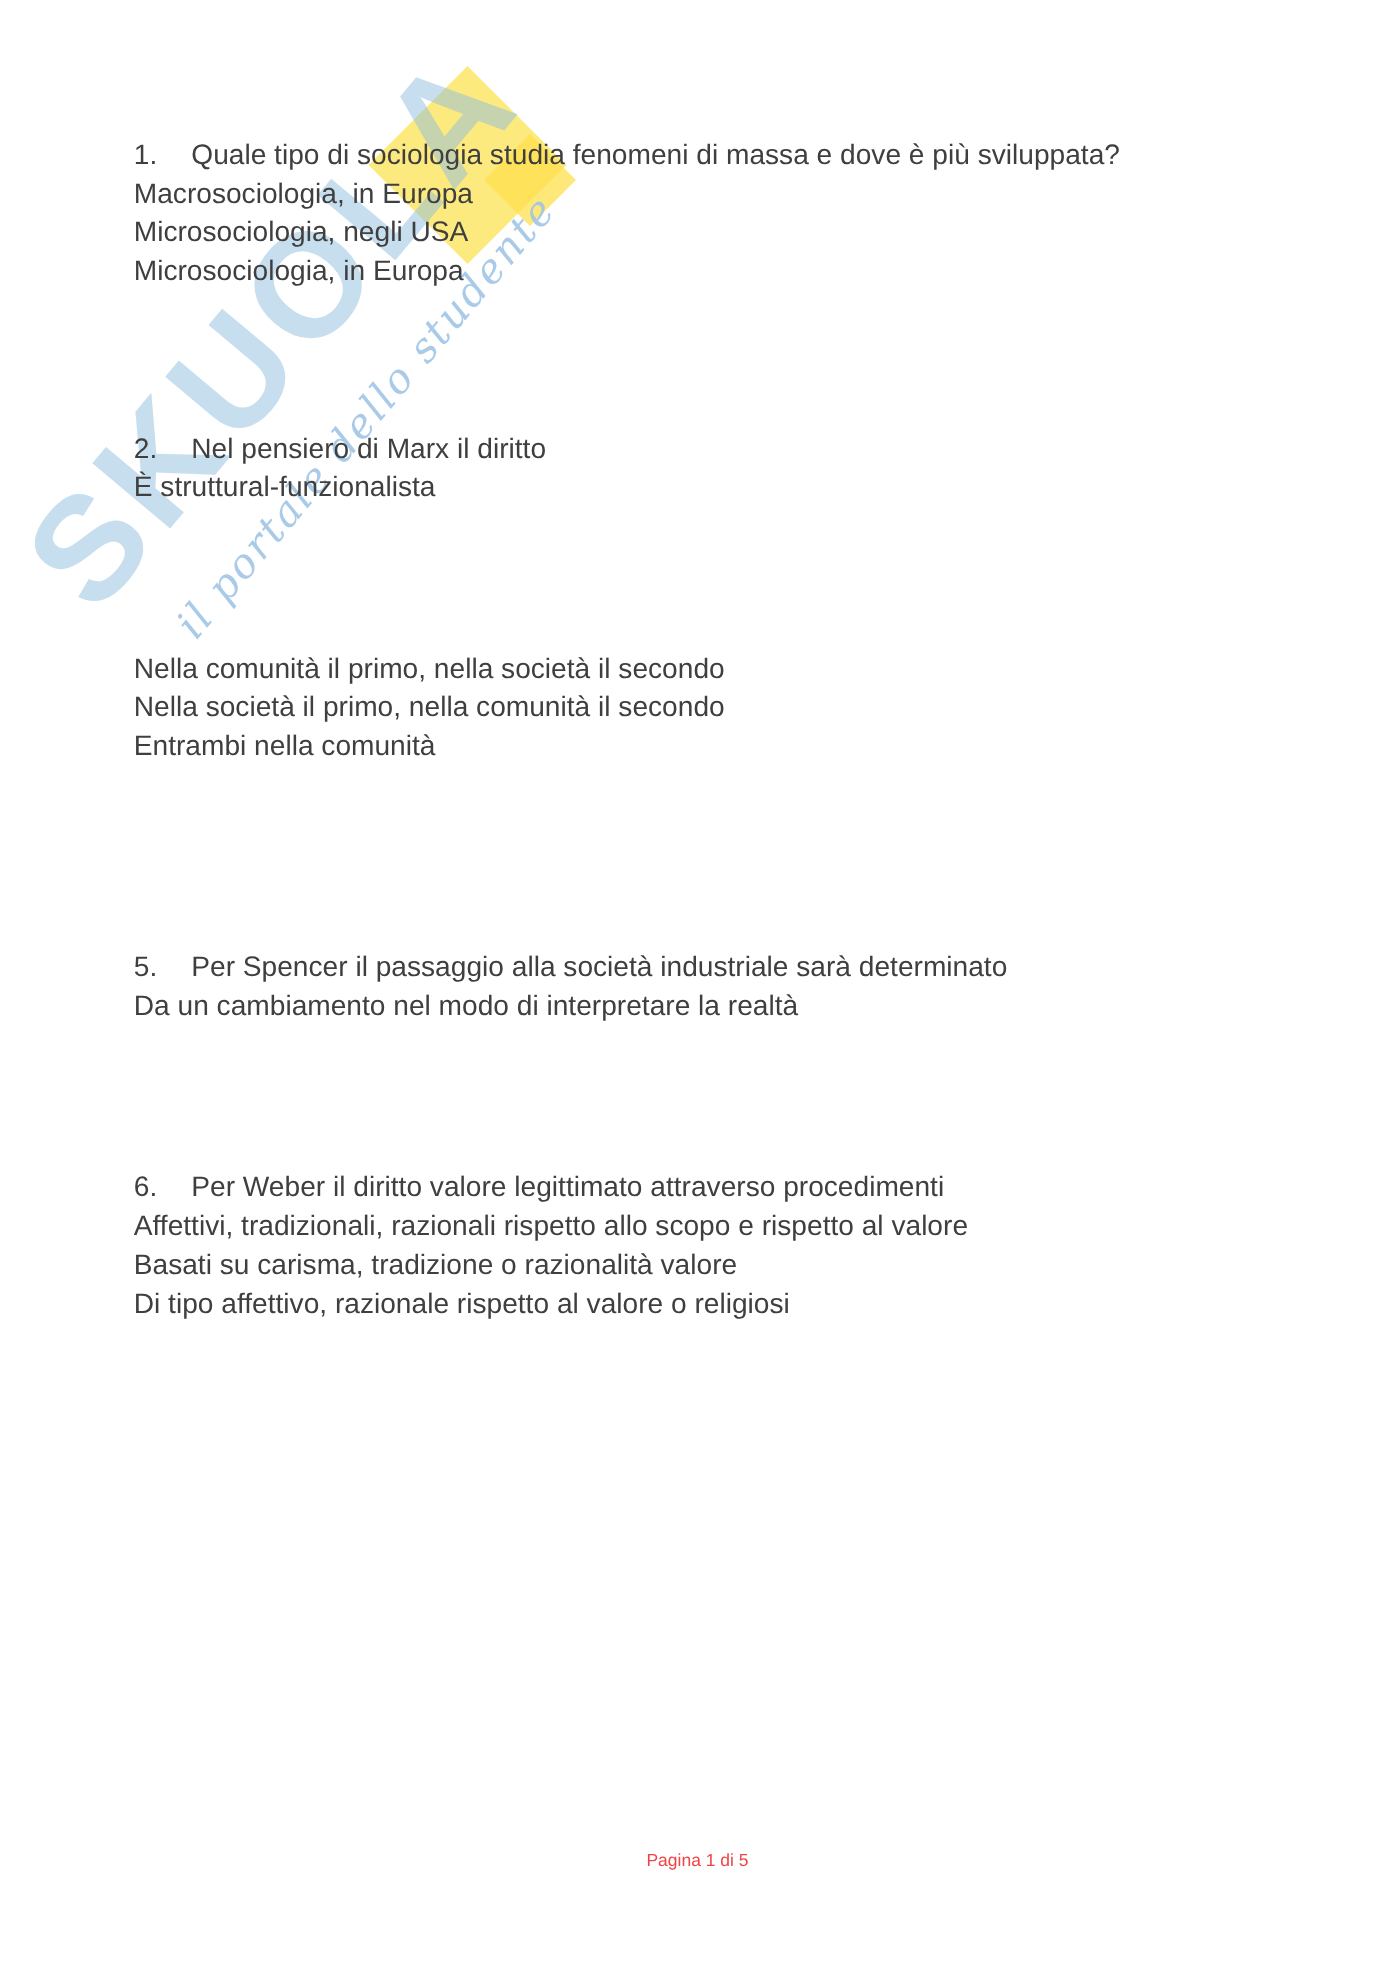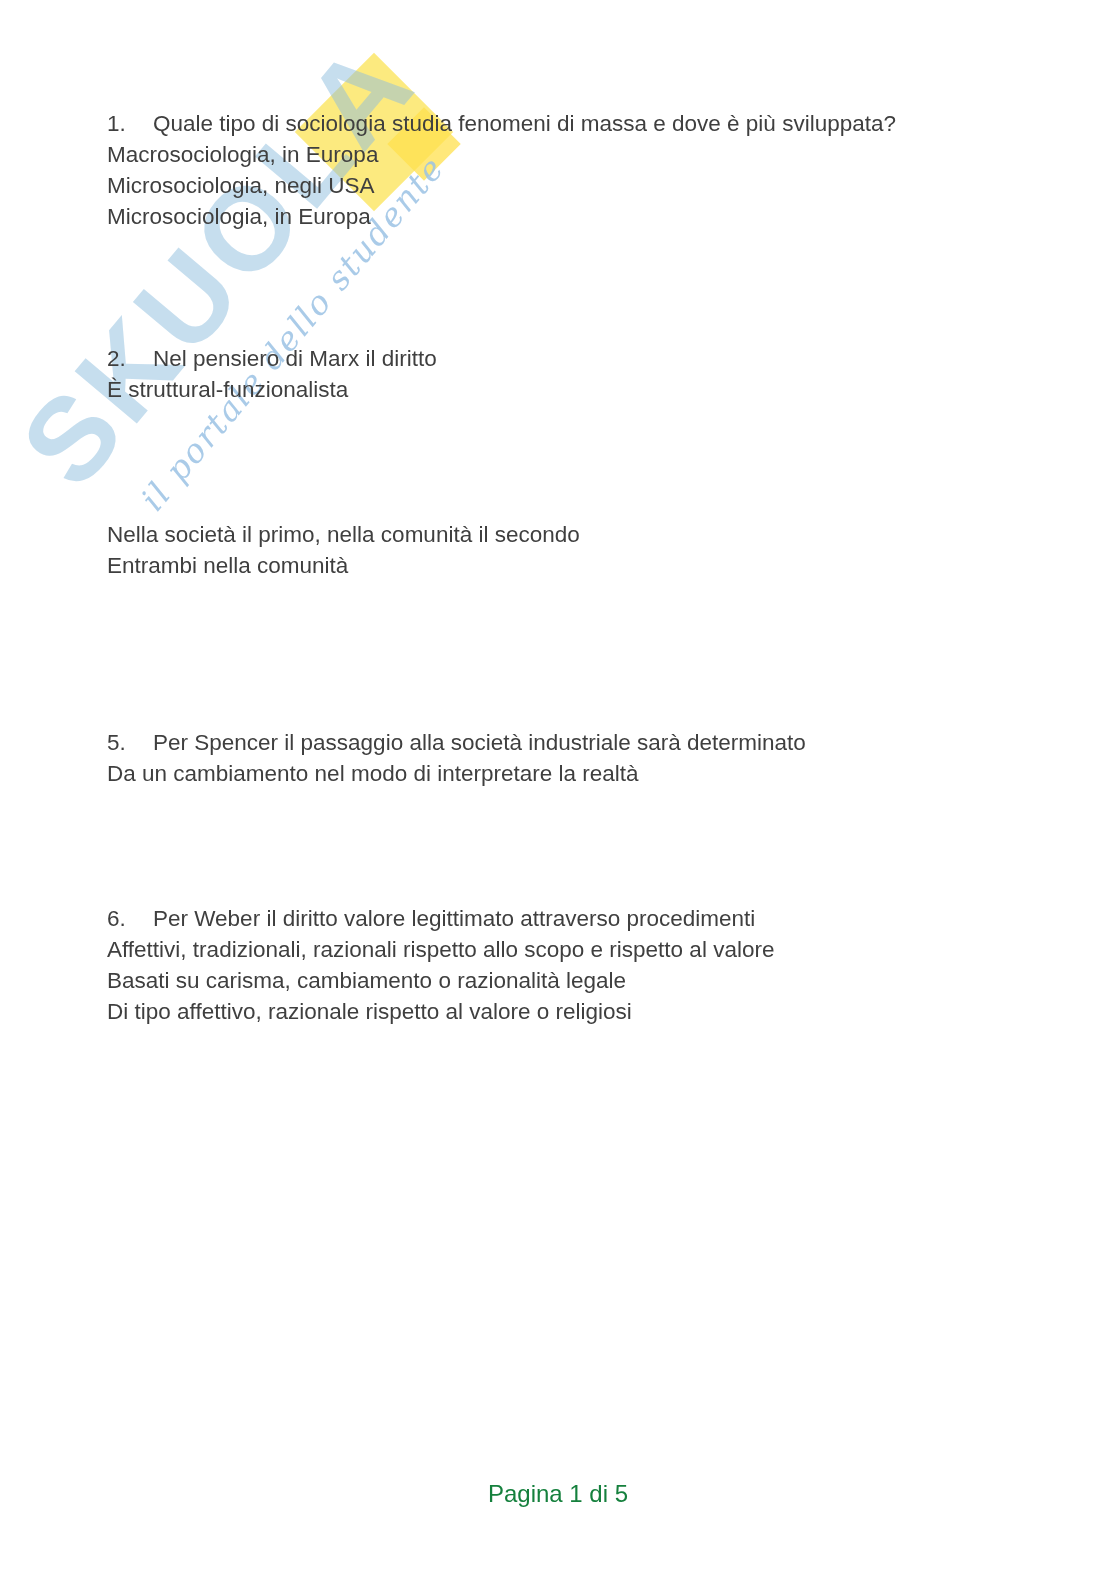--- a/index.html
+++ b/index.html
@@ -99,22 +99,22 @@
   .question.q5 { margin-top: 146px; }
   .question.q6 { margin-top: 114px; }
 
   .footer {
     position: absolute;
     z-index: 1;
     top: 1480px;
     left: 0;
     width: 1116px;
     text-align: center;
-    font-size: 24px;
-    color: #15803d;
+    font-size: 14px;
+    color: #ef4444;
   }
 </style>
 </head>
 <body>
 
 <div class="watermark">
   <div class="wm-diamond"></div>
   <div class="wm-diamond-small"></div>
   <div class="wm-brand">SKUOLA</div>
   <div class="wm-tagline">il portale dello studente</div>
@@ -128,32 +128,33 @@
     <p>Microsociologia, negli USA</p>
     <p>Microsociologia, in Europa</p>
   </div>
 
   <div class="question q2">
     <p><span class="q-num">2.</span><span>Nel pensiero di Marx il diritto</span></p>
     <p>È struttural-funzionalista</p>
   </div>
 
   <div class="question q3">
+    <p>Nella comunità il primo, nella società il secondo</p>
     <p>Nella società il primo, nella comunità il secondo</p>
     <p>Entrambi nella comunità</p>
   </div>
 
 
   <div class="question q5">
     <p><span class="q-num">5.</span><span>Per Spencer il passaggio alla società industriale sarà determinato</span></p>
     <p>Da un cambiamento nel modo di interpretare la realtà</p>
   </div>
 
   <div class="question q6">
     <p><span class="q-num">6.</span><span>Per Weber il diritto valore legittimato attraverso procedimenti</span></p>
     <p>Affettivi, tradizionali, razionali rispetto allo scopo e rispetto al valore</p>
-    <p>Basati su carisma, cambiamento o razionalità legale</p>
+    <p>Basati su carisma, tradizione o razionalità valore</p>
     <p>Di tipo affettivo, razionale rispetto al valore o religiosi</p>
   </div>
 
 </div>
 
 <div class="footer">Pagina 1 di 5</div>
 
 </body></html>

